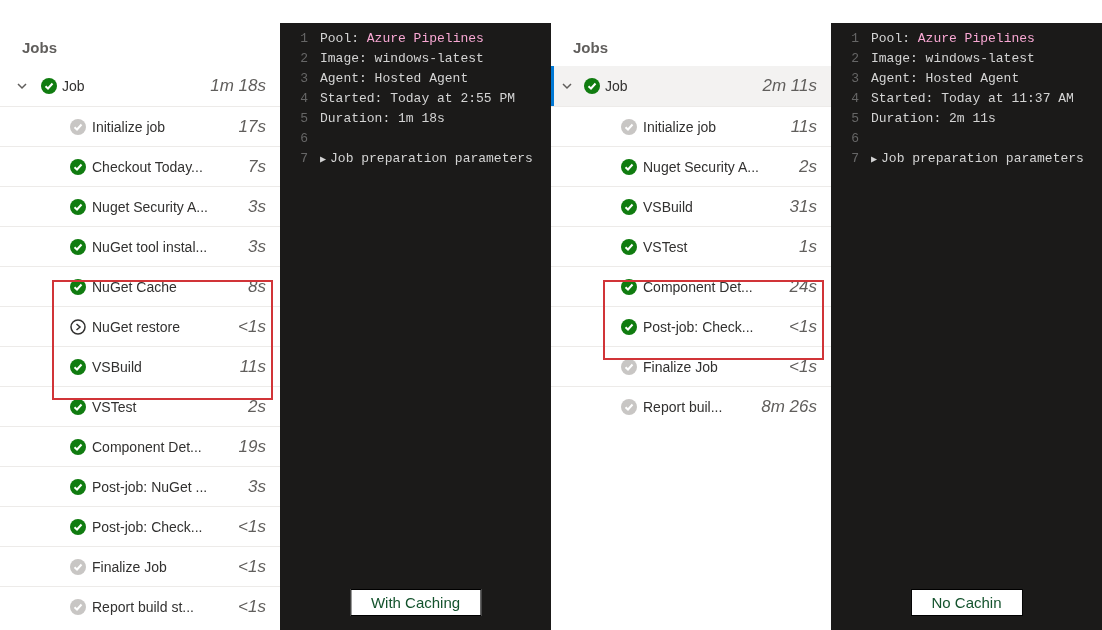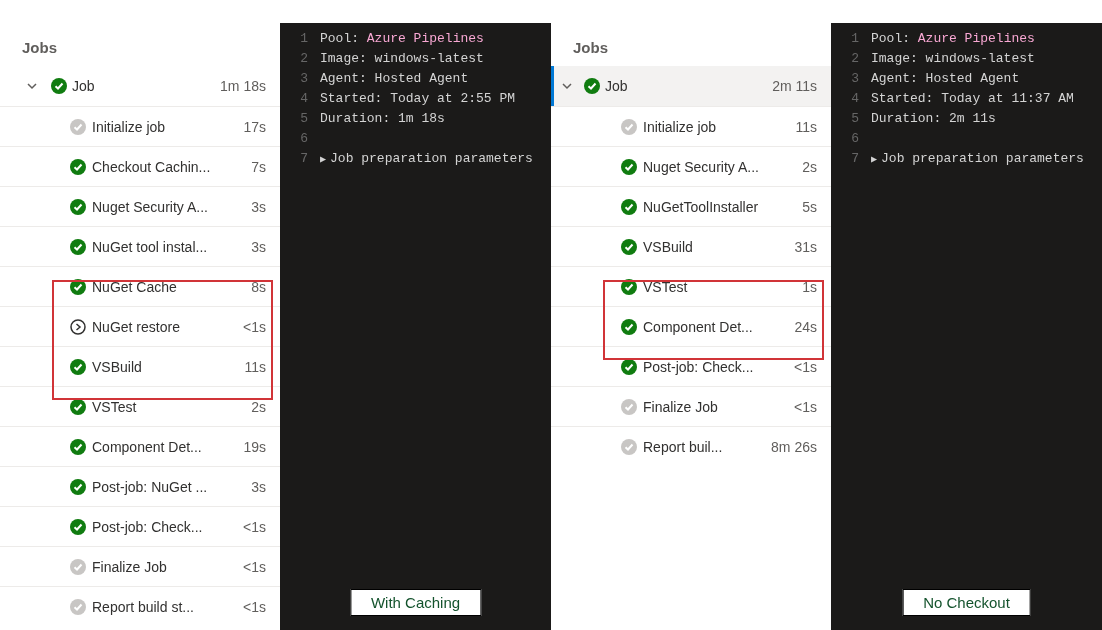--- a/index.html
+++ b/index.html
@@ -28,34 +28,34 @@
   .jobs-header {
     padding: 16px 0 10px 22px;
     font-size: 15px;
     color: #605e5c;
     font-weight: 600;
   }
   .job-summary-row {
     display: flex;
     align-items: center;
     height: 40px;
-    padding: 0 14px 0 18px;
+    padding: 0 14px 0 8px;
   }
   .job-summary-row.selected {
     background: #f3f2f1;
     border-left: 3px solid #0078d4;
     padding-left: 0;
   }
   .job-summary-row .chev { width: 28px; display:flex; align-items:center; justify-content:center; }
   .job-summary-row.selected .chev { width: 25px; }
   .chev svg { width:12px; height:12px; }
   .icon-slot { width: 26px; display:flex; align-items:center; justify-content:center; }
   .icon-slot svg { width:16px; height:16px; }
   .job-label { flex:1; overflow:hidden; text-overflow:ellipsis; white-space:nowrap; }
-  .dur { color:#605e5c; font-size:14px; }
+  .dur { color:#605e5c; font-size:17px;font-style:italic; }
   .step-row {
     display:flex;
     align-items:center;
     height:40px;
     padding:0 14px 0 6px;
     border-top:1px solid #edebe9;
     cursor:pointer;
   }
   .step-row .icon-slot { margin-left: 58px; width:28px; }
   .step-row .step-label { flex:1; overflow:hidden; text-overflow:ellipsis; white-space:nowrap; }
@@ -130,21 +130,21 @@
         <span class="step-label">Initialize job</span>
         <span class="dur">17s</span>
       </div>
       <div class="step-row">
         <span class="icon-slot">
           <svg class="svg-success" viewBox="0 0 16 16">
             <circle cx="8" cy="8" r="8"></circle>
             <path d="M4.5 8.2 L7 10.5 L11.5 5.5"></path>
           </svg>
         </span>
-        <span class="step-label">Checkout Cachin...</span>
+        <span class="step-label">Checkout Today...</span>
         <span class="dur">7s</span>
       </div>
       <div class="step-row">
         <span class="icon-slot">
           <svg class="svg-success" viewBox="0 0 16 16">
             <circle cx="8" cy="8" r="8"></circle>
             <path d="M4.5 8.2 L7 10.5 L11.5 5.5"></path>
           </svg>
         </span>
         <span class="step-label">Nuget Security A...</span>
@@ -322,30 +322,20 @@
         <span class="step-label">Nuget Security A...</span>
         <span class="dur">2s</span>
       </div>
       <div class="step-row">
         <span class="icon-slot">
           <svg class="svg-success" viewBox="0 0 16 16">
             <circle cx="8" cy="8" r="8"></circle>
             <path d="M4.5 8.2 L7 10.5 L11.5 5.5"></path>
           </svg>
         </span>
-        <span class="step-label">NuGetToolInstaller</span>
-        <span class="dur">5s</span>
-      </div>
-      <div class="step-row">
-        <span class="icon-slot">
-          <svg class="svg-success" viewBox="0 0 16 16">
-            <circle cx="8" cy="8" r="8"></circle>
-            <path d="M4.5 8.2 L7 10.5 L11.5 5.5"></path>
-          </svg>
-        </span>
         <span class="step-label">VSBuild</span>
         <span class="dur">31s</span>
       </div>
       <div class="step-row">
         <span class="icon-slot">
           <svg class="svg-success" viewBox="0 0 16 16">
             <circle cx="8" cy="8" r="8"></circle>
             <path d="M4.5 8.2 L7 10.5 L11.5 5.5"></path>
           </svg>
         </span>
@@ -416,15 +406,15 @@
         <span class="log-text"><span>Duration: 2m 11s</span></span>
       </div>
       <div class="log-line">
         <span class="ln">6</span>
         <span class="log-text"></span>
       </div>
       <div class="log-line">
         <span class="ln">7</span>
         <span class="log-text"><span class="tri">▶</span><span>Job preparation parameters</span></span>
       </div>
-      <div class="caption">No Checkout</div>
+      <div class="caption">No Cachin</div>
     </div>
   </div>
 
 </body></html>

